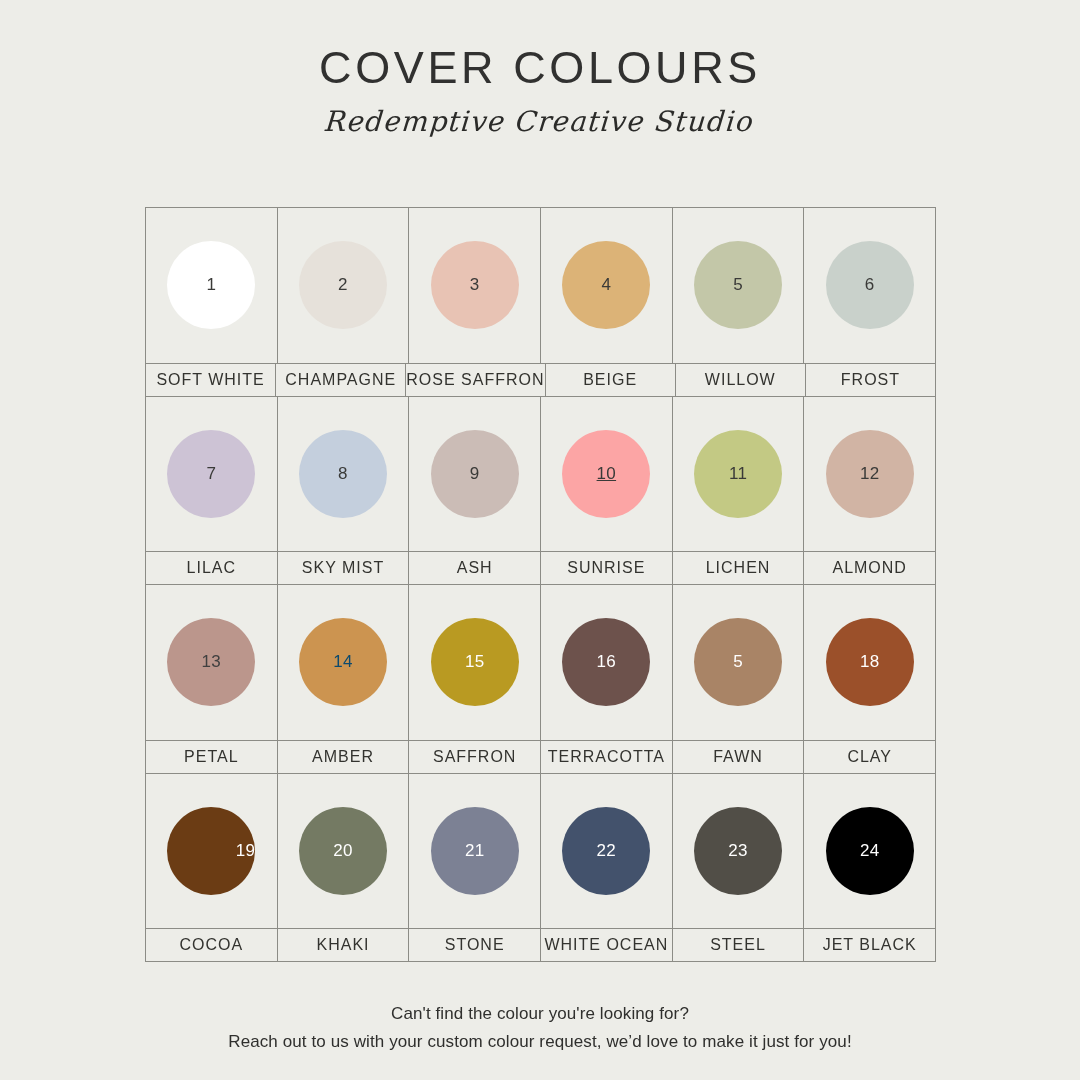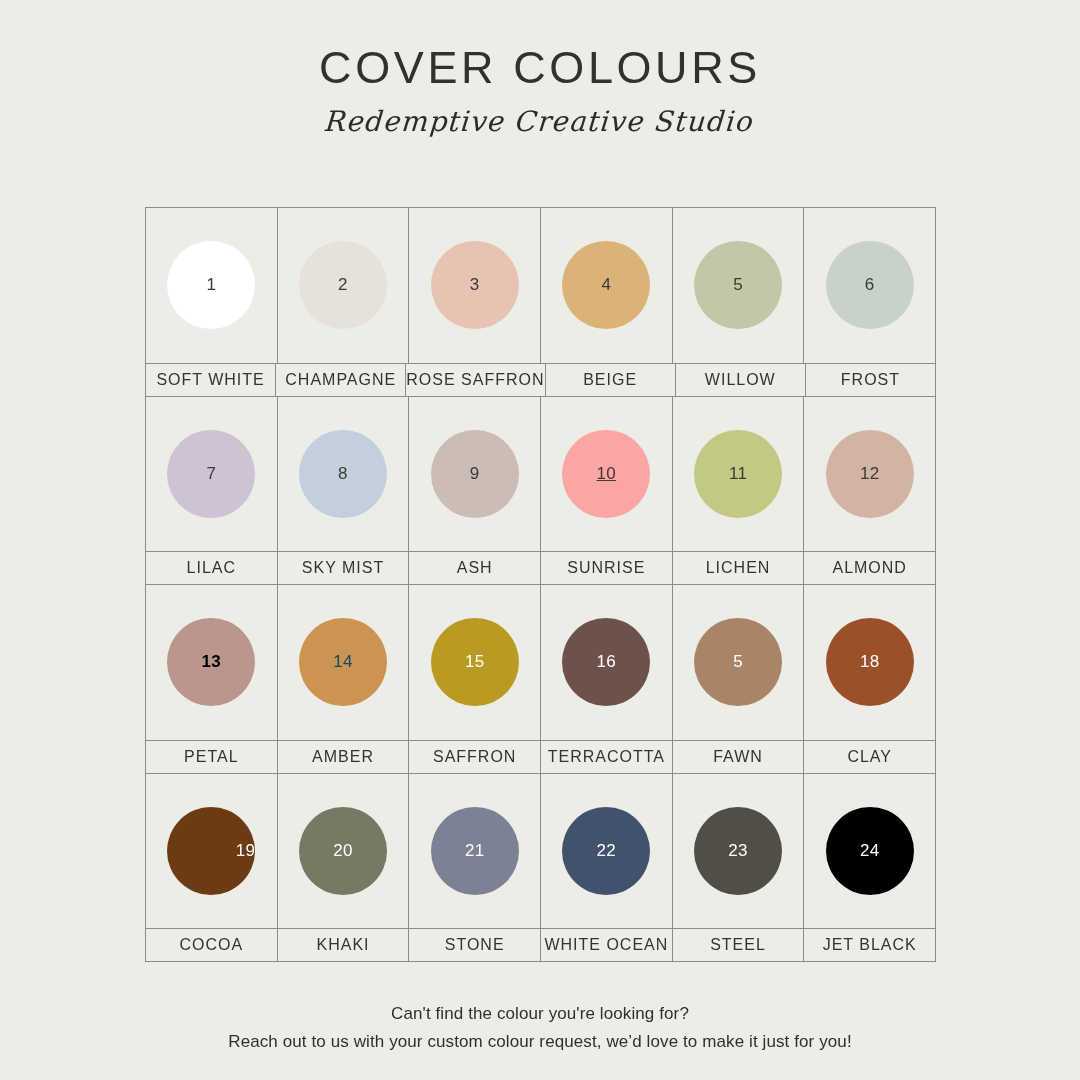--- a/index.html
+++ b/index.html
@@ -257,21 +257,21 @@
               <span class="label">LICHEN</span>
             </div>
             <div class="cell">
               <span class="label">ALMOND</span>
             </div>
           </div>
         </div>
         <div class="row">
           <div class="swatch-row">
             <div class="cell swatch-cell">
-              <div class="dot" style="background: rgb(187, 150, 140); color: #000000; font-weight: bold;">
+              <div class="dot" style="background: rgb(187, 150, 140); color: #404040;">
                 <span>13</span>
               </div>
             </div>
             <div class="cell swatch-cell">
               <div class="dot" style="background: rgb(204, 148, 80); color: #0c4a6e;">
                 <span>14</span>
               </div>
             </div>
             <div class="cell swatch-cell">
               <div class="dot" style="background: rgb(185, 154, 34); color: rgb(255, 255, 255);">

